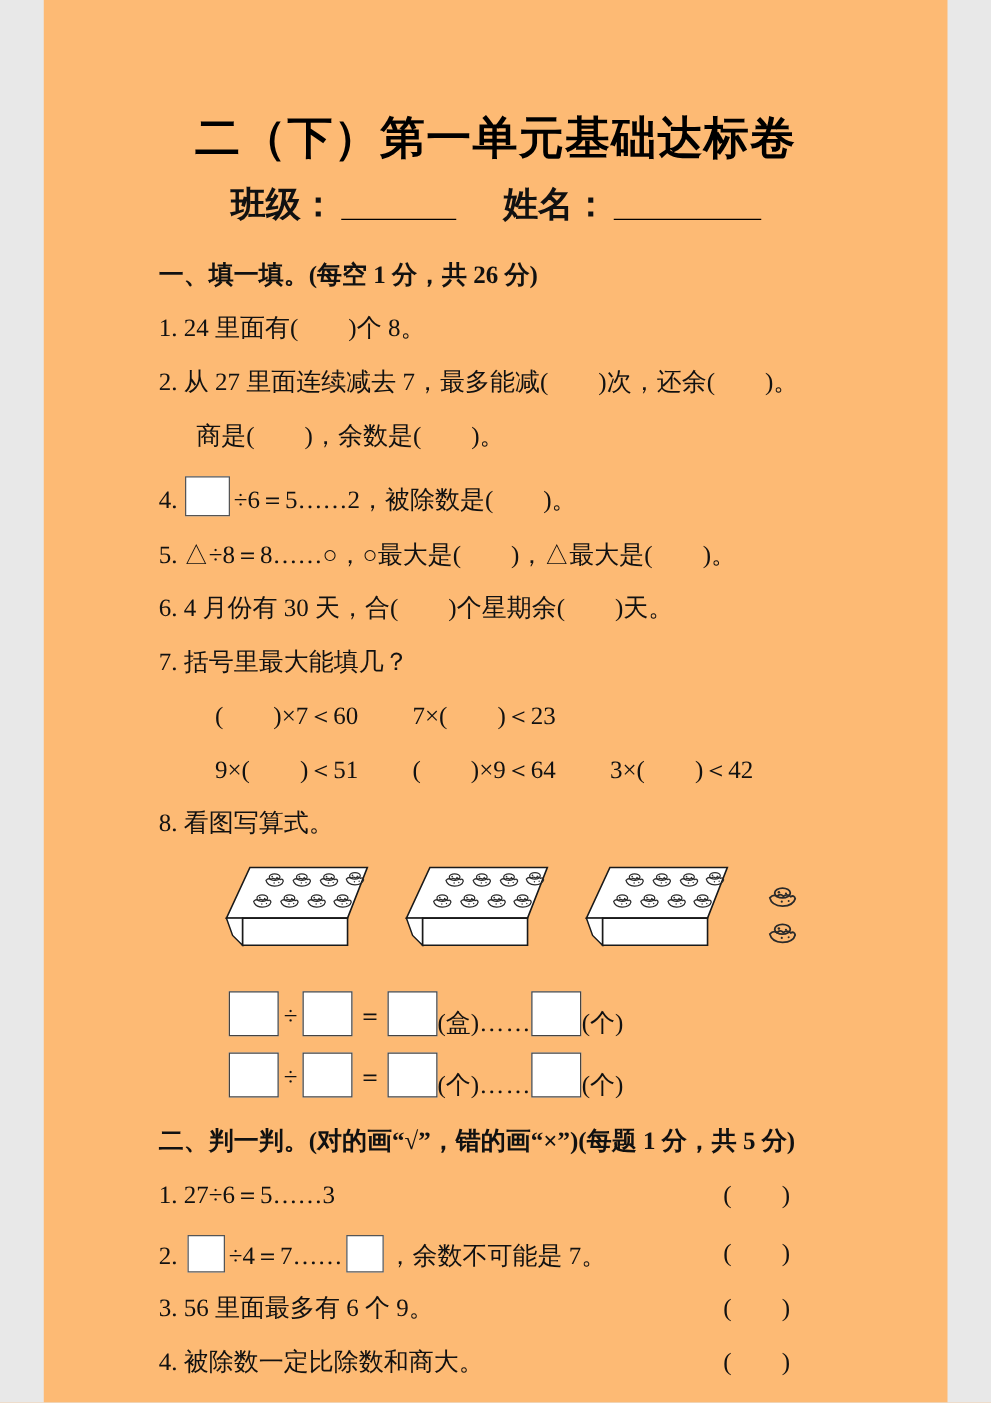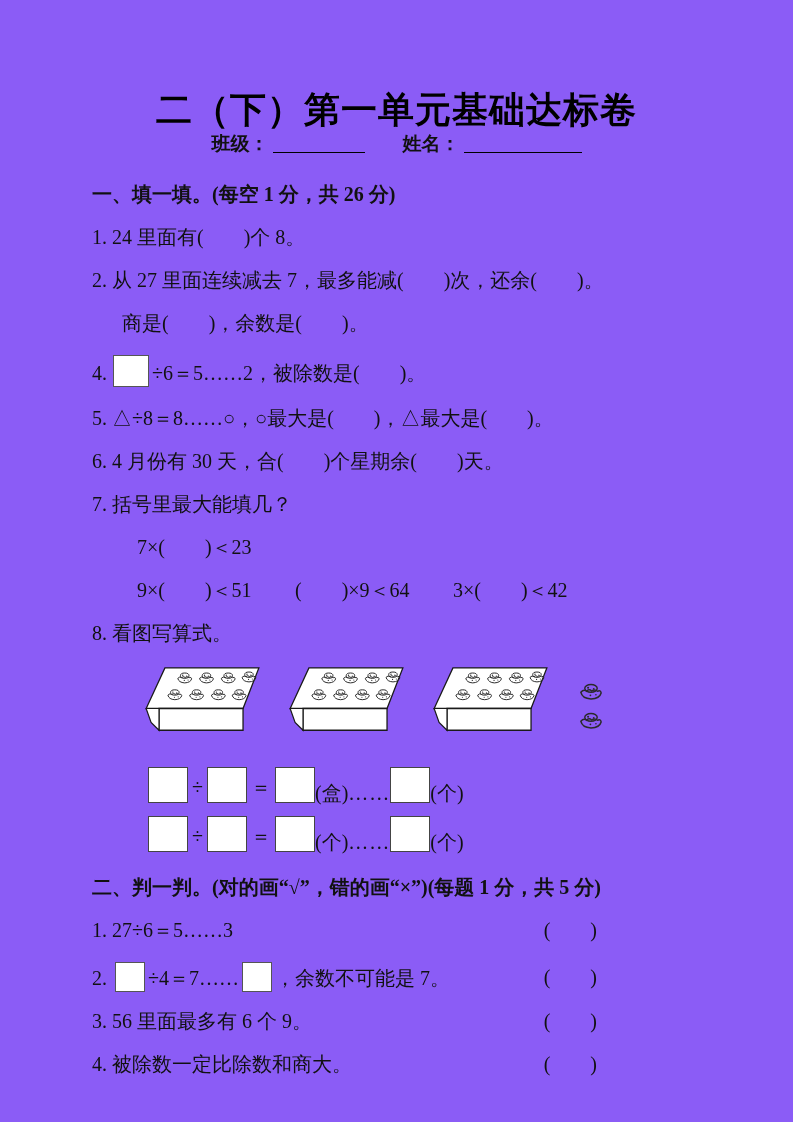--- a/index.html
+++ b/index.html
@@ -1,29 +1,29 @@
 <!DOCTYPE html>
 <html><head>
 <meta charset="utf-8">
 <style>
   html,body { margin:0; padding:0; background:#e8e8e8; }
   .page {
-    position:relative; width:793px; height:1122px; margin:0 auto;
-    background:#8b5cf6; color:#111;
+    position:relative; width:723px; height:1122px; margin:0 auto;
+    background:#fdba74; color:#111;
     font-family:"Liberation Serif", serif;
     font-size:20px; overflow:hidden;
   }
   .title {
     margin:0; padding-top:90px; text-align:center;
     font-family:"Liberation Sans", sans-serif;
     font-size:36px; font-weight:900; letter-spacing:1px; color:#000;
     line-height:1.12;
   }
   .subtitle {
-    margin-top:1px; text-align:center; font-size:19px; font-weight:600;
+    margin-top:15px; text-align:center; font-size:28px; font-weight:600;
   }
   .blank {
     display:inline-block; height:18px; border-bottom:1.6px solid #000;
     vertical-align:-3px;
   }
   .blank-class { width:92px; margin-left:4px; }
   .blank-name  { width:118px; margin-left:4px; }
   .name-label  { margin-left:38px; }
   .content { margin:26px 70px 0 92px; }
   .sec-heading { line-height:23px; margin:0 0 20px 0;font-weight:bold; }
@@ -102,20 +102,21 @@
     <p class="line">2. 从 27 里面连续减去 7，最多能减(　　)次，还余(　　)。</p>
     <p class="line indent2">商是(　　)，余数是(　　)。</p>
 
     <p class="line"><span>4. </span><span class="sqbox sq-inline"></span><span>÷6＝5……2，被除数是(　　)。</span></p>
 
     <p class="line">5. △÷8＝8……○，○最大是(　　)，△最大是(　　)。</p>
     <p class="line">6. 4 月份有 30 天，合(　　)个星期余(　　)天。</p>
     <p class="line">7. 括号里最大能填几？</p>
 
     <div class="q7row">
+      <span class="q7cell">(　　)×7＜60</span>
       <span class="q7cell">7×(　　)＜23</span>
     </div>
     <div class="q7row">
       <span class="q7cell">9×(　　)＜51</span>
       <span class="q7cell">(　　)×9＜64</span>
       <span class="q7cell">3×(　　)＜42</span>
     </div>
 
     <p class="line">8. 看图写算式。</p>
 

